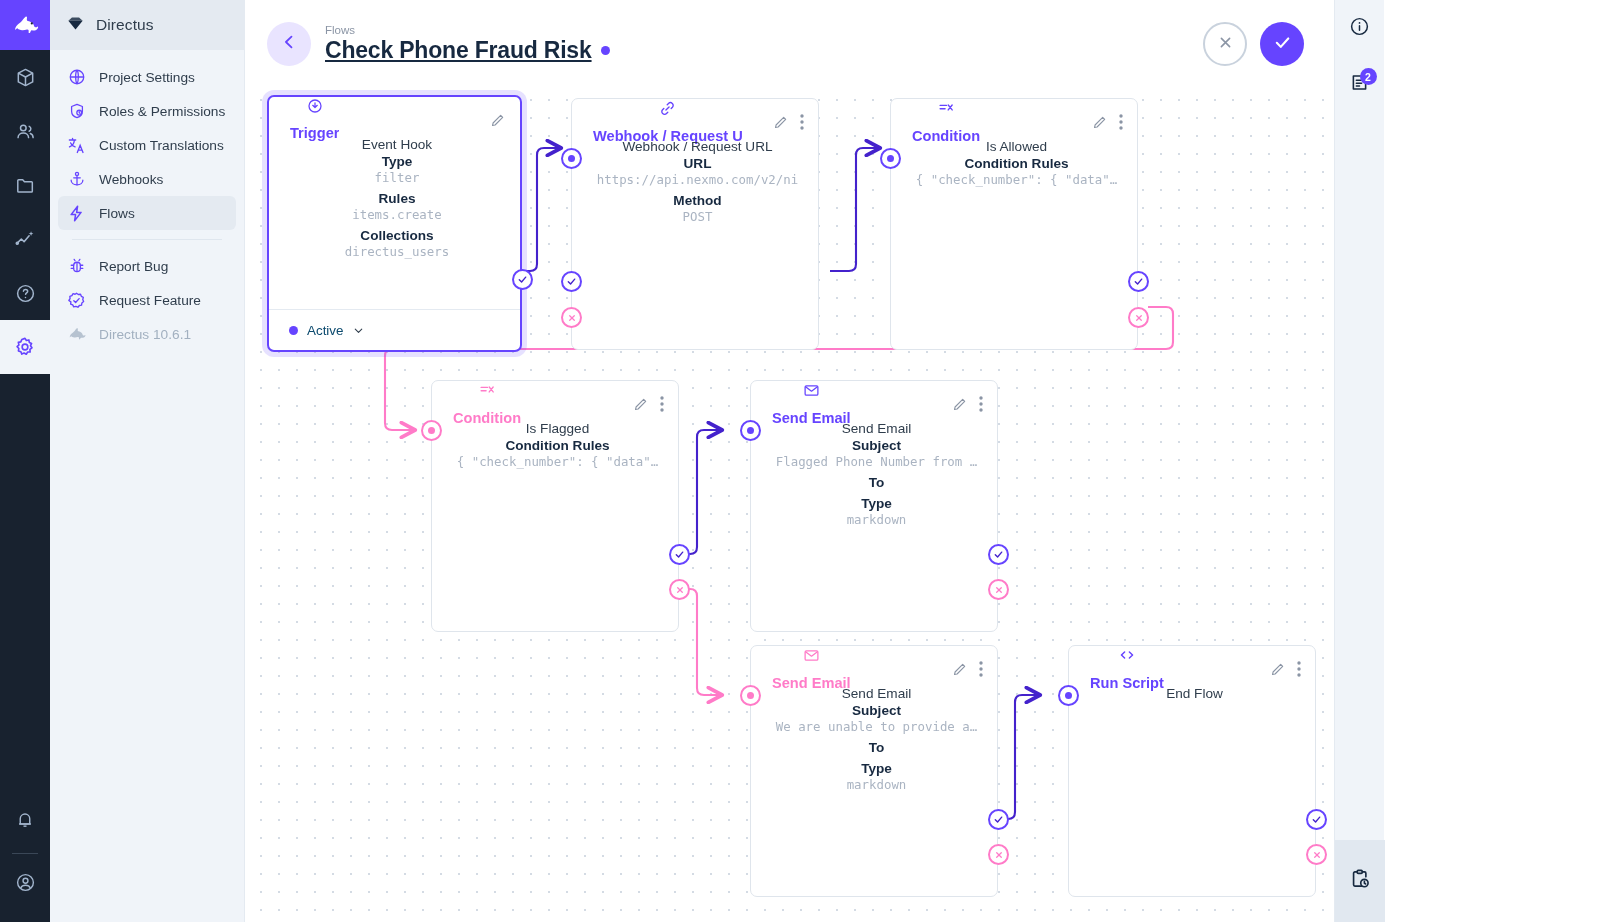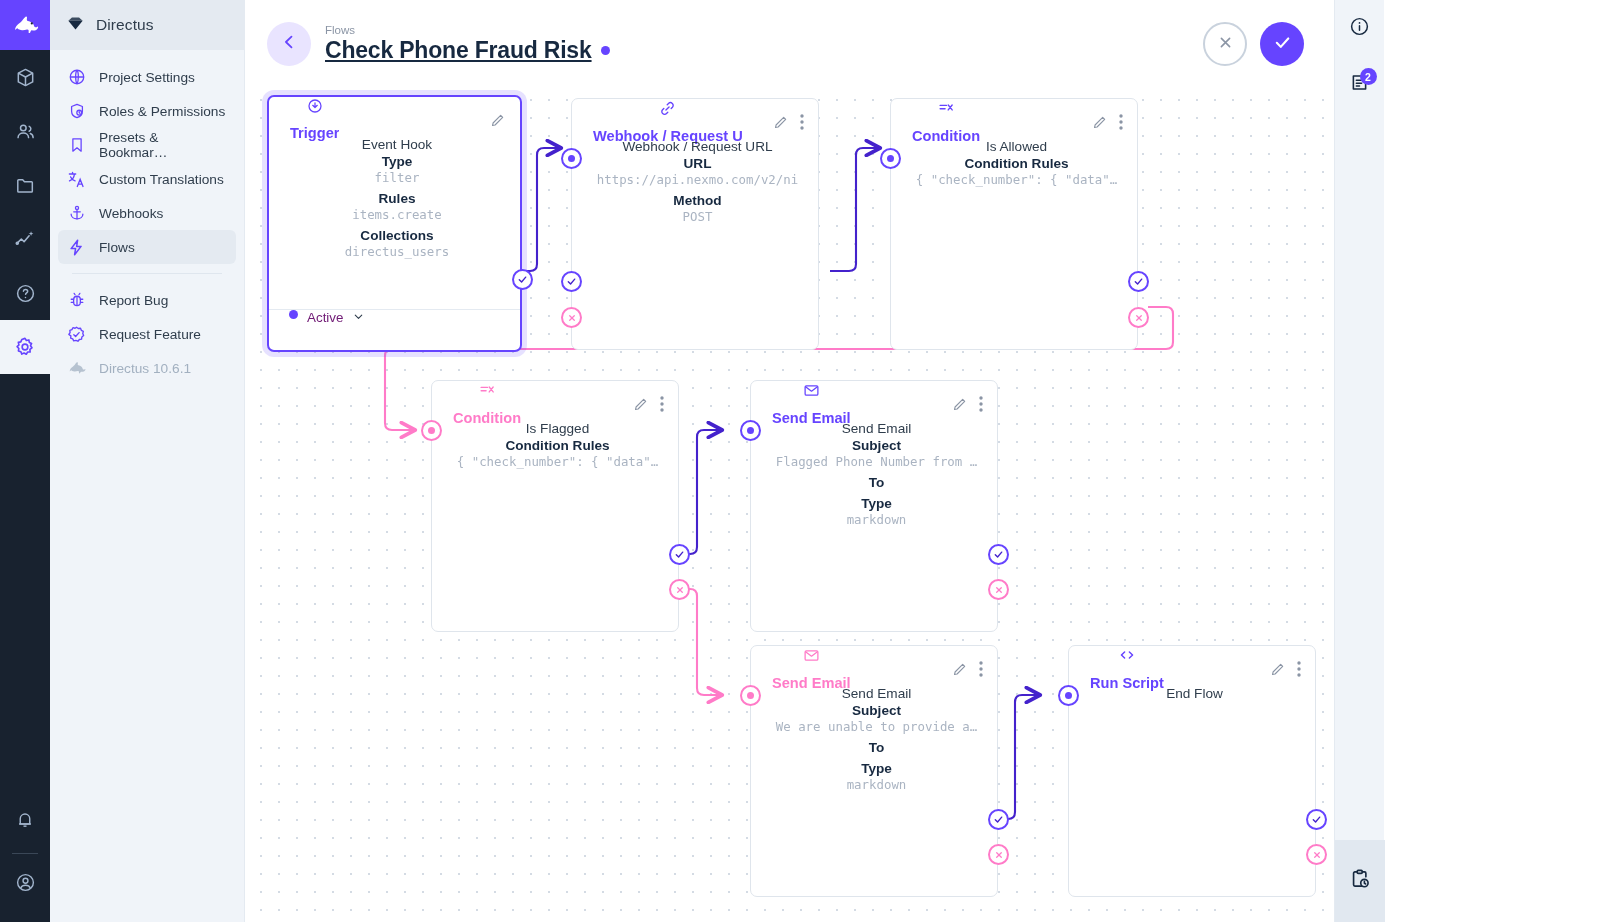--- a/index.html
+++ b/index.html
@@ -114,22 +114,22 @@
   .p-body { padding: 8px 16px 0 21px; text-align: center; }
   .p-name { font-size: 13.6px; color: #2f3d4c; margin-bottom: 2px; white-space: nowrap; }
   .f-label { font-size: 13.6px; font-weight: bold; color: #172940; margin-top: 6px; white-space: nowrap;}
   .f-label.first { margin-top: 1px; }
   .f-val {
     font-family: "DejaVu Sans Mono", monospace; font-size: 12.4px; color: #aab4c2;
     margin-top: 1px; white-space: nowrap; overflow: hidden;
   }
   .p-foot {
     position: absolute; left: 0; right: 0; bottom: 0; height: 41px;
-    border-top: 1px solid #e4eaf1; display: flex; align-items: flex-start;
-    padding: 0 20px; gap: 9px; font-size: 13.4px; color: #701a75;
+    border-top: 1px solid #e4eaf1; display: flex; align-items: center;
+    padding: 0 20px; gap: 9px; font-size: 13.4px; color: #0c4a6e;
   }
   .status-dot { width: 9px; height: 9px; border-radius: 50%; background: #6644ff; }
 
   
   .port {
     position: absolute; width: 21px; height: 21px; border-radius: 50%;
     background: #fff; border: 2px solid #6644ff;
     display: flex; align-items: center; justify-content: center; z-index: 20;
     cursor: pointer;
   }
@@ -249,28 +249,20 @@
       </div>
       <div class="sb-item">
         <span class="sbi">
           <svg width="18" height="18" viewBox="0 0 24 24" fill="none" stroke="currentColor" stroke-width="1.7" stroke-linejoin="round">
               <path d="M12 3.2 4.8 6v6.3c0 4.1 3 7.3 7.2 8.5 4.2-1.2 7.2-4.4 7.2-8.5V6z"></path>
               <circle cx="15" cy="14.2" r="3.2" fill="#f0f4f9"></circle>
               <path d="M15 12.8v1.4l1 .8" stroke-linecap="round"></path>
             </svg>
         </span>
         <span>Roles &amp; Permissions</span>
-      </div>
-      <div class="sb-item">
-        <span class="sbi">
-          <svg width="18" height="18" viewBox="0 0 24 24" fill="none" stroke="currentColor" stroke-width="1.7" stroke-linejoin="round">
-              <path d="M6.5 3.8h11v16.4L12 15.8l-5.5 4.4z"></path>
-            </svg>
-        </span>
-        <span>Presets &amp; Bookmar…</span>
       </div>
       <div class="sb-item">
         <span class="sbi">
           <svg width="19" height="19" viewBox="0 0 24 24" fill="none" stroke="currentColor" stroke-width="1.7" stroke-linecap="round">
               <path d="M3 5h8M7 5V3.2M9.4 5c-.4 4.4-3 7.4-6.2 8.8M4.6 8.8c1.2 2.7 3.4 4.4 5.6 5"></path>
               <path d="M13 20.8l3.6-9 3.6 9M14.4 17.8h4.4"></path>
             </svg>
         </span>
         <span>Custom Translations</span>
       </div>

